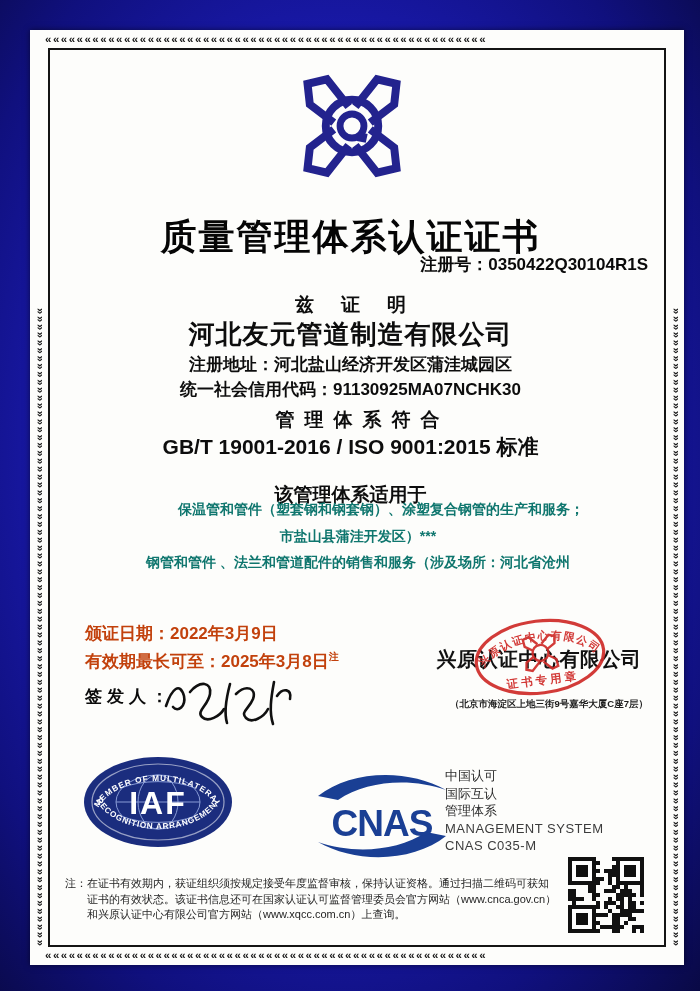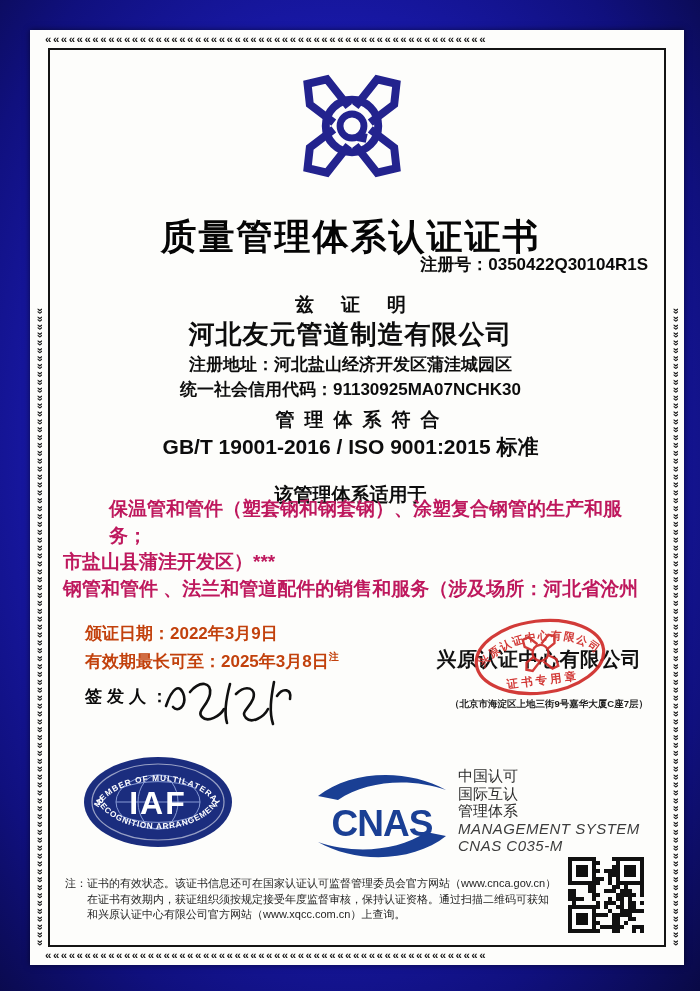--- a/index.html
+++ b/index.html
@@ -21,36 +21,36 @@
   .emblem { left:265px; top:37px; width:114px; height:118px; }
   .title { top:183px; font-size:36px; font-weight:bold; letter-spacing:2px; color:#050505; }
   .regline { right:36px; top:223px; font-size:17px; font-weight:bold; color:#0a0a0a; }
   .certify { top:262px; font-size:19px; font-weight:bold; letter-spacing:27px; padding-left:27px; }
   .company { top:287px; font-size:26px; font-weight:bold; letter-spacing:1px; }
   .regaddr { top:323px; font-size:17px; font-weight:bold; }
   .code    { top:348px; font-size:17px; font-weight:bold; }
   .conform { top:377px; font-size:19px; font-weight:bold; letter-spacing:10px; padding-left:24px; }
   .standard{ top:403px; font-size:21px; font-weight:bold; }
   .scopehead{ top:440px; font-size:19px; font-weight:bold;margin-top:12px; }
-  .scope { left:33px; top:466px; width:590px; font-size:19px; font-weight:bold;
-           line-height:26.5px; color:#be185d; text-align:left; }
+  .scope { left:33px; top:466px; width:590px; font-size:14px; font-weight:bold;
+           line-height:26.5px; color:#0f766e; text-align:center; }
   .scope .indent { padding-left:46px; }
   .dates { left:55px; top:592px; font-size:17px; font-weight:bold; line-height:23px; color:#c2410c; }
   .supnote { font-size:10px; vertical-align:super; }
   .signer { left:55px; top:655px; font-size:17px; font-weight:bold; letter-spacing:5px; color:#0a0a0a; }
   .signature { left:130px; top:636px; width:135px; height:62px; }
   .issuer-name { left:379px; top:616px; width:260px; text-align:center;
                  font-size:20px; font-weight:bold; color:#111; letter-spacing:.5px; }
   .seal { left:428px; top:570px; width:164px; height:114px; opacity:.92; }
   .issuer-addr { left:398px; top:668px; width:220px; text-align:right;
                  font-size:9.5px; font-weight:bold; color:#1c1c1c; }
   .iaf { left:53px; top:726px; width:150px; height:92px; }
   .cnas { left:282px; top:736px; width:140px; height:100px; }
-  .cnas-text { left:428px; top:737px; font-size:15px; line-height:17.5px; color:#2e2e2e; }
-  .cnas-text .en { letter-spacing:.5px; color:#3c3c3c;font-style:italic; }
+  .cnas-text { left:415px; top:737px; font-size:13px; line-height:17.5px; color:#2e2e2e; }
+  .cnas-text .en { letter-spacing:.5px; color:#3c3c3c; }
   .qr { left:538px; top:827px; width:76px; height:76px; }
   .note { left:35px; top:846px; width:505px; font-size:11px; line-height:15.5px; color:#242424; display:flex; }
   .note-label { flex:0 0 20px; }
 </style>
 </head>
 <body>
 
 <div class="page">
   <div class="paper">
 
@@ -273,20 +273,20 @@
         <rect x="52" y="4" width="20" height="20" fill="#fff"></rect>
         <rect x="56" y="8" width="12" height="12" fill="#111"></rect>
         <rect x="0" y="48" width="28" height="28" fill="#111"></rect>
         <rect x="4" y="52" width="20" height="20" fill="#fff"></rect>
         <rect x="8" y="56" width="12" height="12" fill="#111"></rect>
       </svg>
 
     <div class="abs note">
       <div class="note-label">注：</div>
       <div>
+        <div>在证书有效期内，获证组织须按规定接受年度监督审核，保持认证资格。通过扫描二维码可获知</div>
         <div>证书的有效状态。该证书信息还可在国家认证认可监督管理委员会官方网站（www.cnca.gov.cn）</div>
-        <div>在证书有效期内，获证组织须按规定接受年度监督审核，保持认证资格。通过扫描二维码可获知</div>
         <div>和兴原认证中心有限公司官方网站（www.xqcc.com.cn）上查询。</div>
       </div>
     </div>
 
   </div>
 </div>
 
 </body></html>

